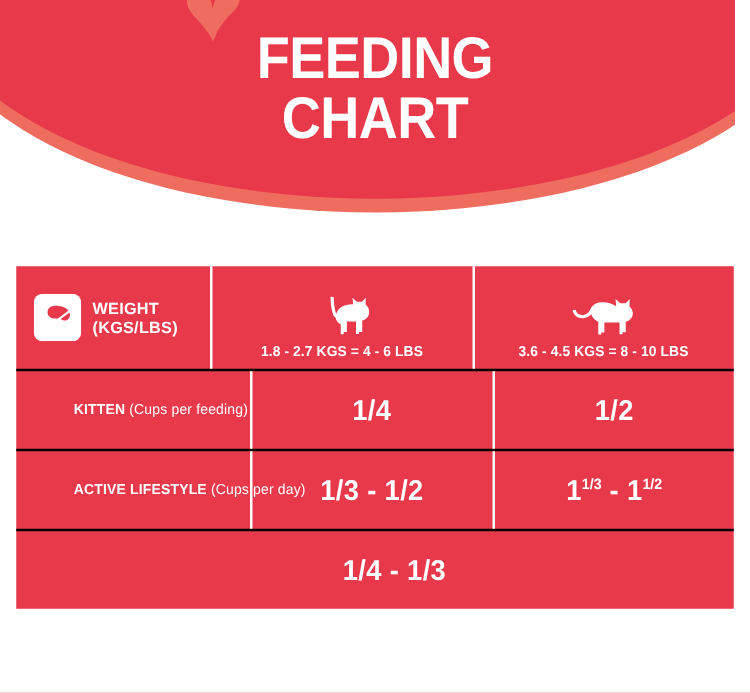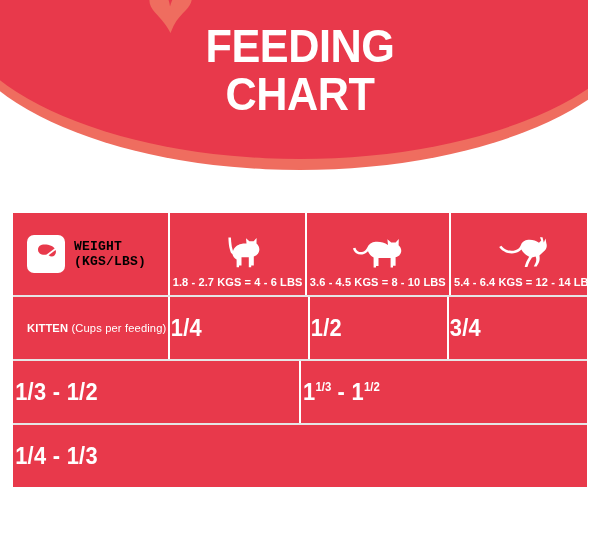--- a/index.html
+++ b/index.html
@@ -83,26 +83,27 @@
     flex-direction: column;
   }
   .row {
     display: flex;
     flex-direction: row;
     width: 100%;
     box-sizing: border-box;
   }
   .row.header-row { height: 82px; }
   .row.data-row   { height: 64px; }
-  .row + .row { border-top: 2px solid #e5e5e5; }
+  .row + .row { border-top: 2px solid #000000; padding-left: 32px; }
 
   .cell {
     box-sizing: border-box;
     display: flex;
     align-items: center;
+    justify-content: center;
     position: relative;
     color: #ffffff;
   }
   .cell + .cell { border-left: 2px solid #ffffff; }
 
   .cell.label-cell {
     width: 155px;
     flex: 0 0 155px;
     justify-content: flex-start;
     padding-left: 14px;
@@ -117,26 +118,26 @@
     flex-direction: row;
     align-items: center;
     gap: 9px;
   }
   .scale-icon {
     width: 38px;
     height: 38px;
     flex: 0 0 38px;
   }
   .weight-text {
-    font-family: Liberation Mono, monospace;
+    font-family: Liberation Sans, sans-serif;
     font-weight: bold;
     font-size: 13px;
     line-height: 1.18;
     letter-spacing: 0.2px;
-    color: #000000;
+    color: #ffffff;
   }
   .weight-text span { display: block; white-space: nowrap; }
 
   
   .cat-head {
     display: flex;
     flex-direction: column;
     align-items: center;
     justify-content: flex-end;
     height: 100%;
@@ -252,56 +253,38 @@
                    C23 22.2 21 20 20 17.3 C18.6 18.8 16.6 20 14.4 20.4
                    C12.2 20.8 10 20.4 8.2 19.2 C6.5 18 5.4 16.2 5 14.2
                    L7.5 13.7 C7.8 15.2 8.6 16.4 9.8 17.2 C11 18 12.5 18.3 14 18
                    C16.4 17.5 18.4 15.7 19.3 13.4 C20.6 10.2 23.8 8.1 27.5 7.8
                    C31.8 7.4 36.3 8.5 40 11 Z" fill="#ffffff"></path>
         </svg>
         <div class="weight-range">3.6 - 4.5 KGS = 8 - 10 LBS</div>
       </div>
     </div>
 
-    <div class="cell value-cell">
-      <div class="cat-head">
-        <svg class="cat-icon wide" viewBox="0 0 60 40">
-          <path d="M47.5 3.2 L48.8 8.4 L50.5 4.5 L51.4 9.6
-                   C52.2 12 51.6 14.6 49.8 16.4 L44.4 21.6
-                   C45 24.4 44.6 27.3 43.2 29.8 L41.6 32.6 L38.8 32.6 L40.3 29.6
-                   C41.5 27.3 41.6 24.7 40.6 22.4 L37 23.6
-                   C35 26.6 33.4 29.6 32.4 32.9 L29.7 32.9
-                   C30.6 29.3 32.1 25.9 34.2 22.8 L32 21.4
-                   C29.6 20 27.6 18 26.4 15.5 C25 17 23.1 18.2 21 18.8
-                   C17.8 19.8 14.2 19.6 11 18.4 C8.2 17.3 5.8 15.5 4.2 13.1
-                   L6.4 11.7 C7.7 13.6 9.7 15.1 12 16 C14.6 17 17.6 17.1 20.2 16.3
-                   C22.8 15.5 25 13.6 25.8 11.2 C26.8 8.2 29.6 6.2 33.2 5.8
-                   C37 5.4 41 6.5 44 8.8 L46.2 6.6 L45 3.3 Z" fill="#ffffff"></path>
-        </svg>
-        <div class="weight-range">5.4 - 6.4 KGS = 12 - 14 LBS</div>
-      </div>
-    </div>
   </div>
 
   <div class="row data-row">
     <div class="cell label-cell">
       <div class="row-label"><span>KITTEN</span> <span class="sub">(Cups per feeding)</span></div>
     </div>
     <div class="cell value-cell">
       <div class="value-text">1/4</div>
     </div>
     <div class="cell value-cell">
       <div class="value-text">1/2</div>
     </div>
-    <div class="cell value-cell">
-      <div class="value-text">3/4</div>
-    </div>
   </div>
 
   <div class="row data-row">
+    <div class="cell label-cell">
+      <div class="row-label"><span>ACTIVE LIFESTYLE</span> <span class="sub">(Cups per day)</span></div>
+    </div>
     <div class="cell value-cell">
       <div class="value-text">1/3 - 1/2</div>
     </div>
     <div class="cell value-cell">
       <div class="value-text">1<sup>1/3</sup> - 1<sup>1/2</sup></div>
     </div>
   </div>
 
   <div class="row data-row">
     <div class="cell value-cell">

